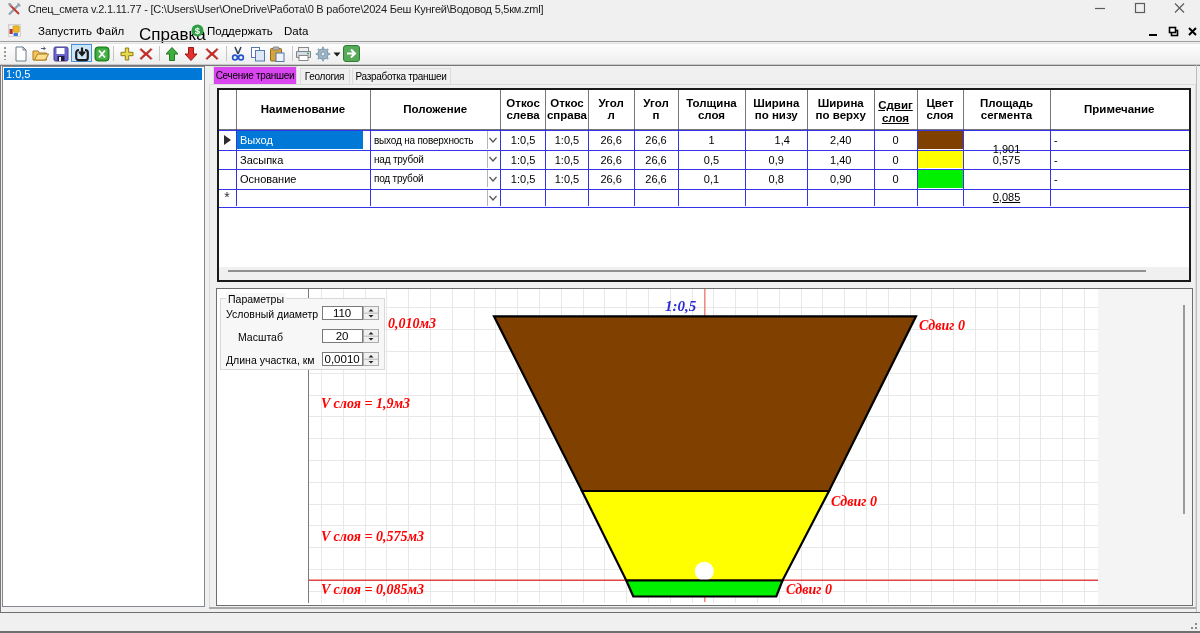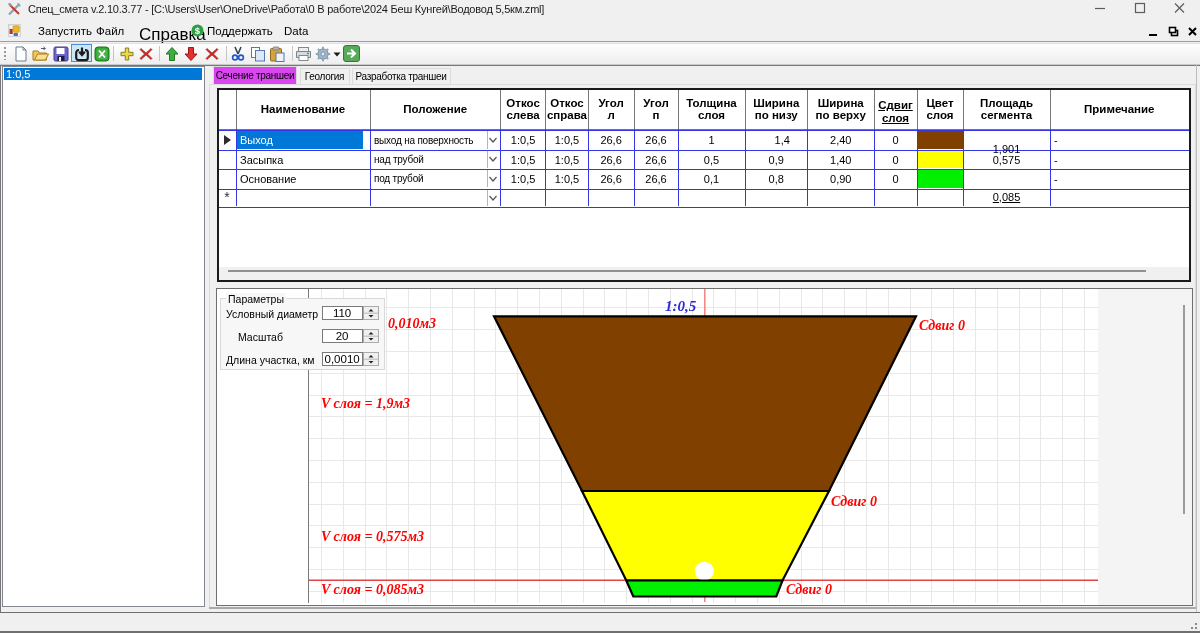--- a/index.html
+++ b/index.html
@@ -13,21 +13,21 @@
 </style></head>
 <body>
 
 <div class="a" style="left:0;top:0;width:1200px;height:18px;background:#f0f0f0;"></div>
 <svg class="a" style="left:7px;top:2px" width="15" height="15" viewBox="0 0 15 15">
   <path d="M2 12.5 L11.5 3" stroke="#93a5b4" stroke-width="2.4"></path>
   <path d="M10 1.2 a3 3 0 0 1 3.6 3.6 l-2.1-0.9 z" fill="#93a5b4"></path>
   <path d="M2.2 2.2 L12 12" stroke="#c23b33" stroke-width="2"></path>
   <path d="M1 1 l3.2 0.6 0.6 3.2 -2.4 -1 z" fill="#8a9aa8"></path>
 </svg>
-<div class="a" style="left:28px;top:3px;font-size:11px;letter-spacing:-0.22px;color:#1b1b1b;">Спец_смета v.2.10.3.77 - [C:\Users\User\OneDrive\Работа\0 В работе\2024 Беш Кунгей\Водовод 5,5км.zml]</div>
+<div class="a" style="left:28px;top:3px;font-size:11px;letter-spacing:-0.22px;color:#1b1b1b;">Спец_смета v.2.1.11.77 - [C:\Users\User\OneDrive\Работа\0 В работе\2024 Беш Кунгей\Водовод 5,5км.zml]</div>
 <svg class="a" style="left:1090px;top:0" width="110" height="16" viewBox="0 0 110 16">
   <line x1="5" y1="8.5" x2="15" y2="8.5" stroke="#5c5c5c" stroke-width="1.2"></line>
   <rect x="45.5" y="3.5" width="9" height="9" fill="none" stroke="#5c5c5c" stroke-width="1.2"></rect>
   <path d="M85 3.5 L94 12.5 M94 3.5 L85 12.5" stroke="#5c5c5c" stroke-width="1.2"></path>
 </svg>
 
 <div class="a" style="left:0;top:18px;width:1200px;height:25px;background:#f0f0f0;"></div>
 <svg class="a" style="left:8px;top:24px" width="13" height="13" viewBox="0 0 13 13">
   <rect x="0.5" y="0.5" width="12" height="12" fill="#f2f2f2" stroke="#c9c9c9" stroke-width="0.8"></rect>
   <rect x="1.5" y="1.5" width="3" height="3" fill="#fdfdfd" stroke="#d5d5d5" stroke-width="0.6"></rect>

